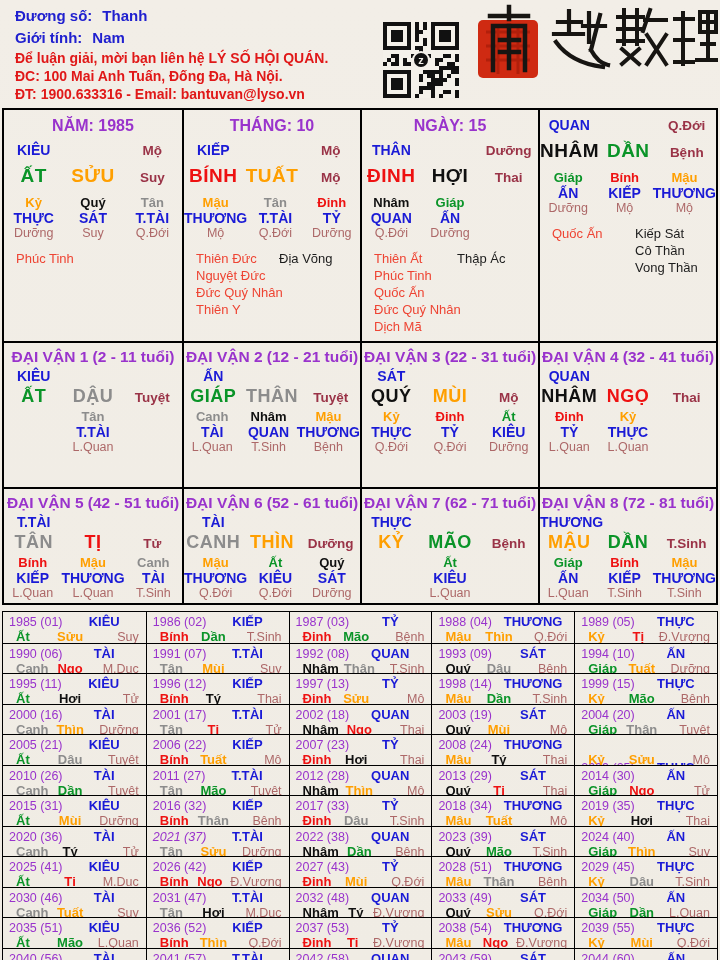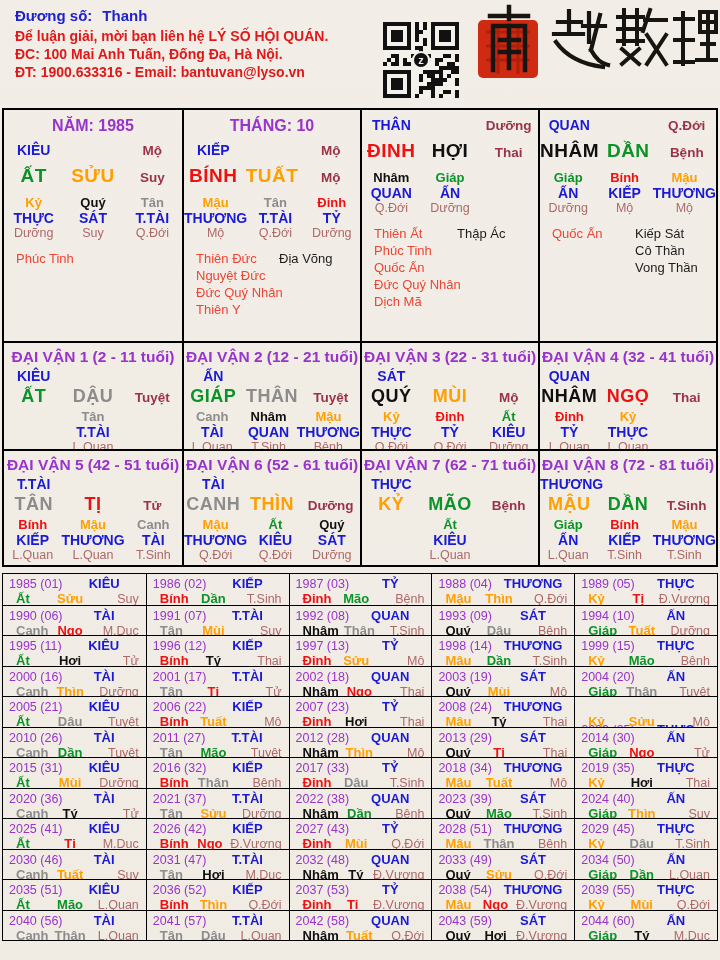--- a/index.html
+++ b/index.html
@@ -35,21 +35,21 @@
   .hcan{font-size:13px;font-weight:bold;line-height:14px;}
   .hthan{font-size:14px;font-weight:bold;line-height:16px;}
   .hstage{font-size:12.5px;line-height:15px;}
   .stars{position:relative;margin-top:9px;font-size:13px;line-height:17px;}
   .star-col{position:absolute;top:0;white-space:nowrap;}
   .star-col.red{left:12px;}
   .star-col.blk{left:54%;}
 
   
   .daivan{margin:0 2px;border:2px solid #000;border-top:none;display:grid;grid-template-columns:repeat(4,1fr);}
-  .dv{border-left:2px solid #000;height:106px;overflow:hidden;}
+  .dv{border-left:2px solid #000;height:144px;overflow:hidden;}
   .dv:nth-child(4n+1){border-left:none;}
   .dv:nth-child(n+5){border-top:2px solid #000;height:114px;}
   .dv-title{text-align:center;color:#9933cc;font-weight:bold;font-size:15.5px;margin-top:5px;white-space:nowrap;}
   .dv .row3{margin-top:2px;}
   .dv .big{font-size:18px;}
   .dv .hrow{margin-top:3px;}
   .dv-than{margin-top:2px;display:grid;grid-template-columns:1fr 1fr 1fr;}
   .dv-than span{text-align:center;font-size:14px;font-weight:bold;}
 
   
@@ -66,20 +66,21 @@
   .ystage{font-size:12.5px;text-align:right;padding-right:7px;white-space:nowrap;}
 </style>
 </head>
 <body>
 
 <div class="page">
 
   <div class="header">
     <div class="info">
       <div class="bl"><span>Đương số:</span><span class="val">Thanh</span></div>
+      <div class="bl"><span>Giới tính:</span><span class="val">Nam</span></div>
       <div class="rl">Để luận giải, mời bạn liên hệ LÝ SỐ HỘI QUÁN.</div>
       <div class="rl">ĐC: 100 Mai Anh Tuấn, Đống Đa, Hà Nội.</div>
       <div class="rl">ĐT: 1900.633316 - Email: bantuvan@lyso.vn</div>
     </div>
 
     <svg class="qr" id="qr" viewBox="0 0 76 76">
         <rect x="0" y="0" width="76" height="76" fill="#f4f1ea"></rect>
         <rect x="0" y="40" width="4" height="4" fill="#111"></rect>
         <rect x="4" y="36" width="4" height="4" fill="#111"></rect>
         <rect x="8" y="32" width="4" height="4" fill="#111"></rect>
@@ -279,20 +280,21 @@
             <div>Nguyệt Đức</div>
             <div>Đức Quý Nhân</div>
             <div>Thiên Y</div>
           </div>
           <div class="star-col blk" style="color: rgb(28, 28, 28);">
             <div>Địa Võng</div>
           </div>
         </div>
       </div>
       <div class="pillar">
+        <div class="p-title" style="color: rgb(153, 51, 204);">NGÀY: 15</div>
         <div class="row3">
           <span class="than-lbl" style="color: rgb(26, 26, 214);">THÂN</span>
           <span></span>
           <span class="stage-b" style="color: rgb(154, 51, 71);">Dưỡng</span>
         </div>
         <div class="row3">
           <span class="big" style="color: rgb(238, 17, 17);">ĐINH</span>
           <span class="big" style="color: rgb(16, 16, 16);">HỢI</span>
           <span class="stage-b" style="color: rgb(154, 51, 71);">Thai</span>
         </div>
@@ -956,21 +958,21 @@
           <span class="ythan" style="color: rgb(26, 26, 214);">TÀI</span>
         </div>
         <div class="yline2">
           <span class="ycan" style="color: rgb(140, 140, 140);">Canh</span>
           <span class="ychi" style="color: rgb(16, 16, 16);">Tý</span>
           <span class="ystage" style="color: rgb(173, 104, 104);">Tử</span>
         </div>
       </div>
       <div class="ycell">
         <div class="yline1">
-          <span class="ylabel" style="color: rgb(153, 51, 204);">2021 (37)</span>
+          <span class="ylabel" style="color: rgb(153, 51, 204); font-style: italic;">2021 (37)</span>
           <span class="ythan" style="color: rgb(26, 26, 214);">T.TÀI</span>
         </div>
         <div class="yline2">
           <span class="ycan" style="color: rgb(140, 140, 140);">Tân</span>
           <span class="ychi" style="color: rgb(255, 159, 0);">Sửu</span>
           <span class="ystage" style="color: rgb(173, 104, 104);">Dưỡng</span>
         </div>
       </div>
       <div class="ycell">
         <div class="yline1">

